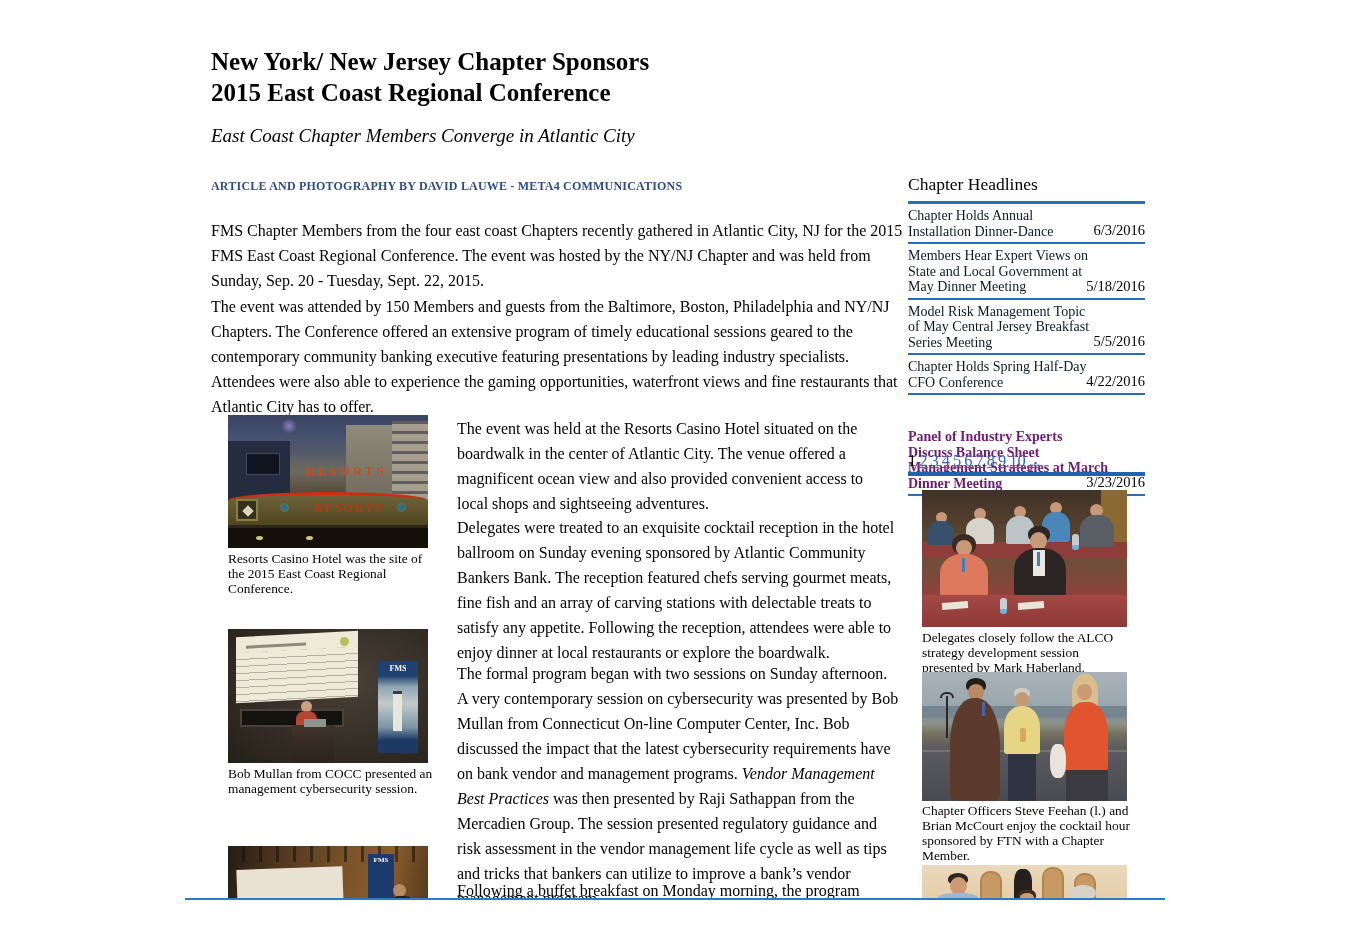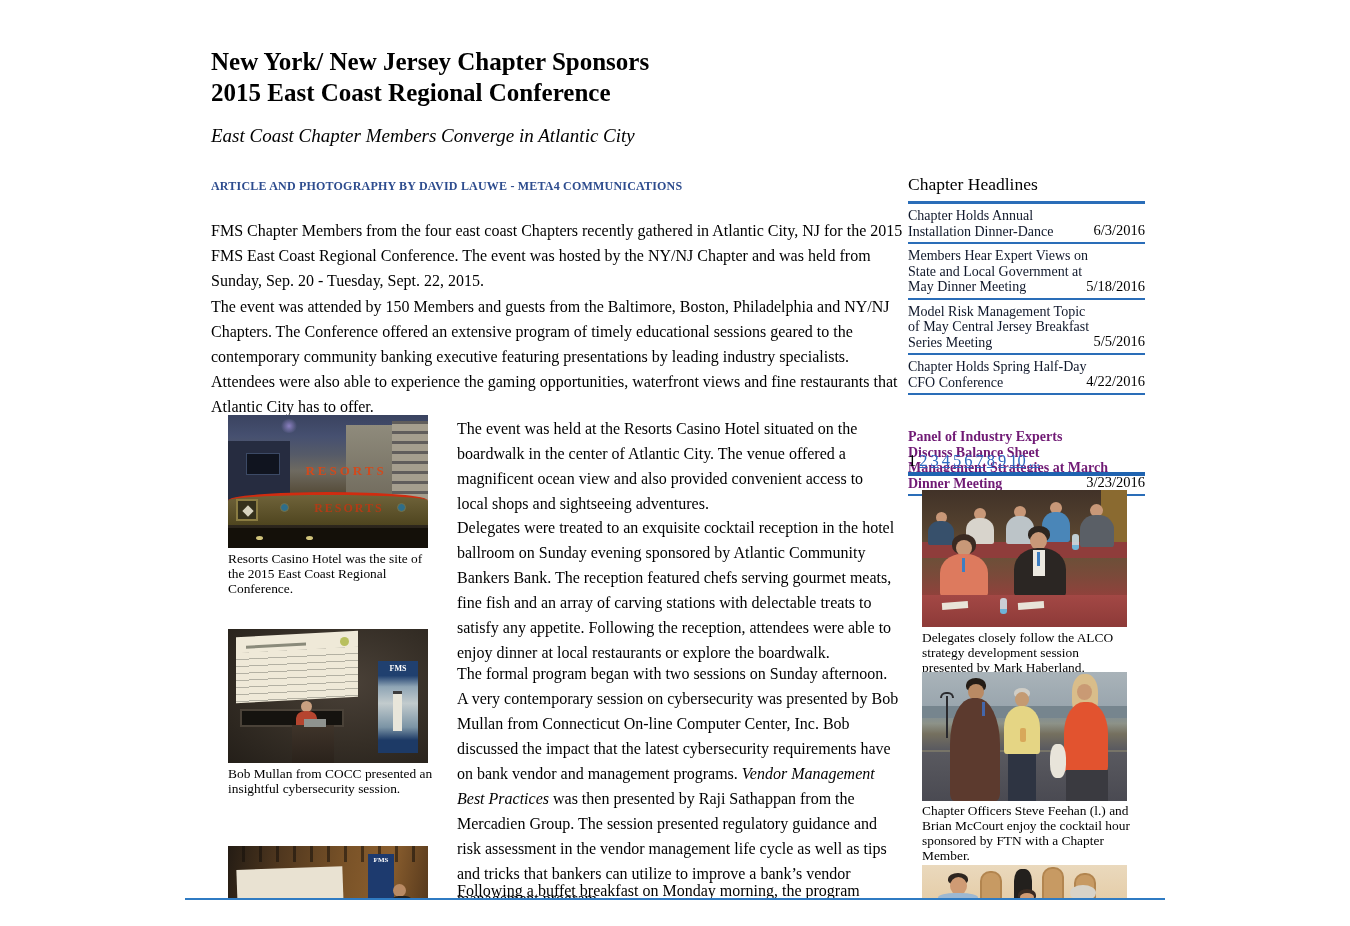--- a/index.html
+++ b/index.html
@@ -177,21 +177,21 @@
     <div class="abs banner">
       <div class="abs bannertxt">FMS</div>
       <div class="abs lighthouse"></div>
     </div>
     <div class="abs head" style="left:73px;top:72px;width:11px;height:11px;"></div>
     <div class="abs torso"></div>
     <div class="abs podium">
       <div class="abs laptop"></div>
     </div>
   </div>
-  <div class="abs caption cap2">Bob Mullan from COCC presented an insightful cybersecurity session.</div>
+  <div class="abs caption cap2">Bob Mullan from COCC presented an management cybersecurity session.</div>
 
   <div class="fig fig3 f3">
     <div class="abs truss"></div>
     <div class="abs screen"></div>
     <div class="abs banner">
       <div class="abs bannertxt">FMS</div>
     </div>
     <div class="abs head" style="right:22px;top:38px;width:13px;height:13px;"></div>
     <div class="abs torso"></div>
 

